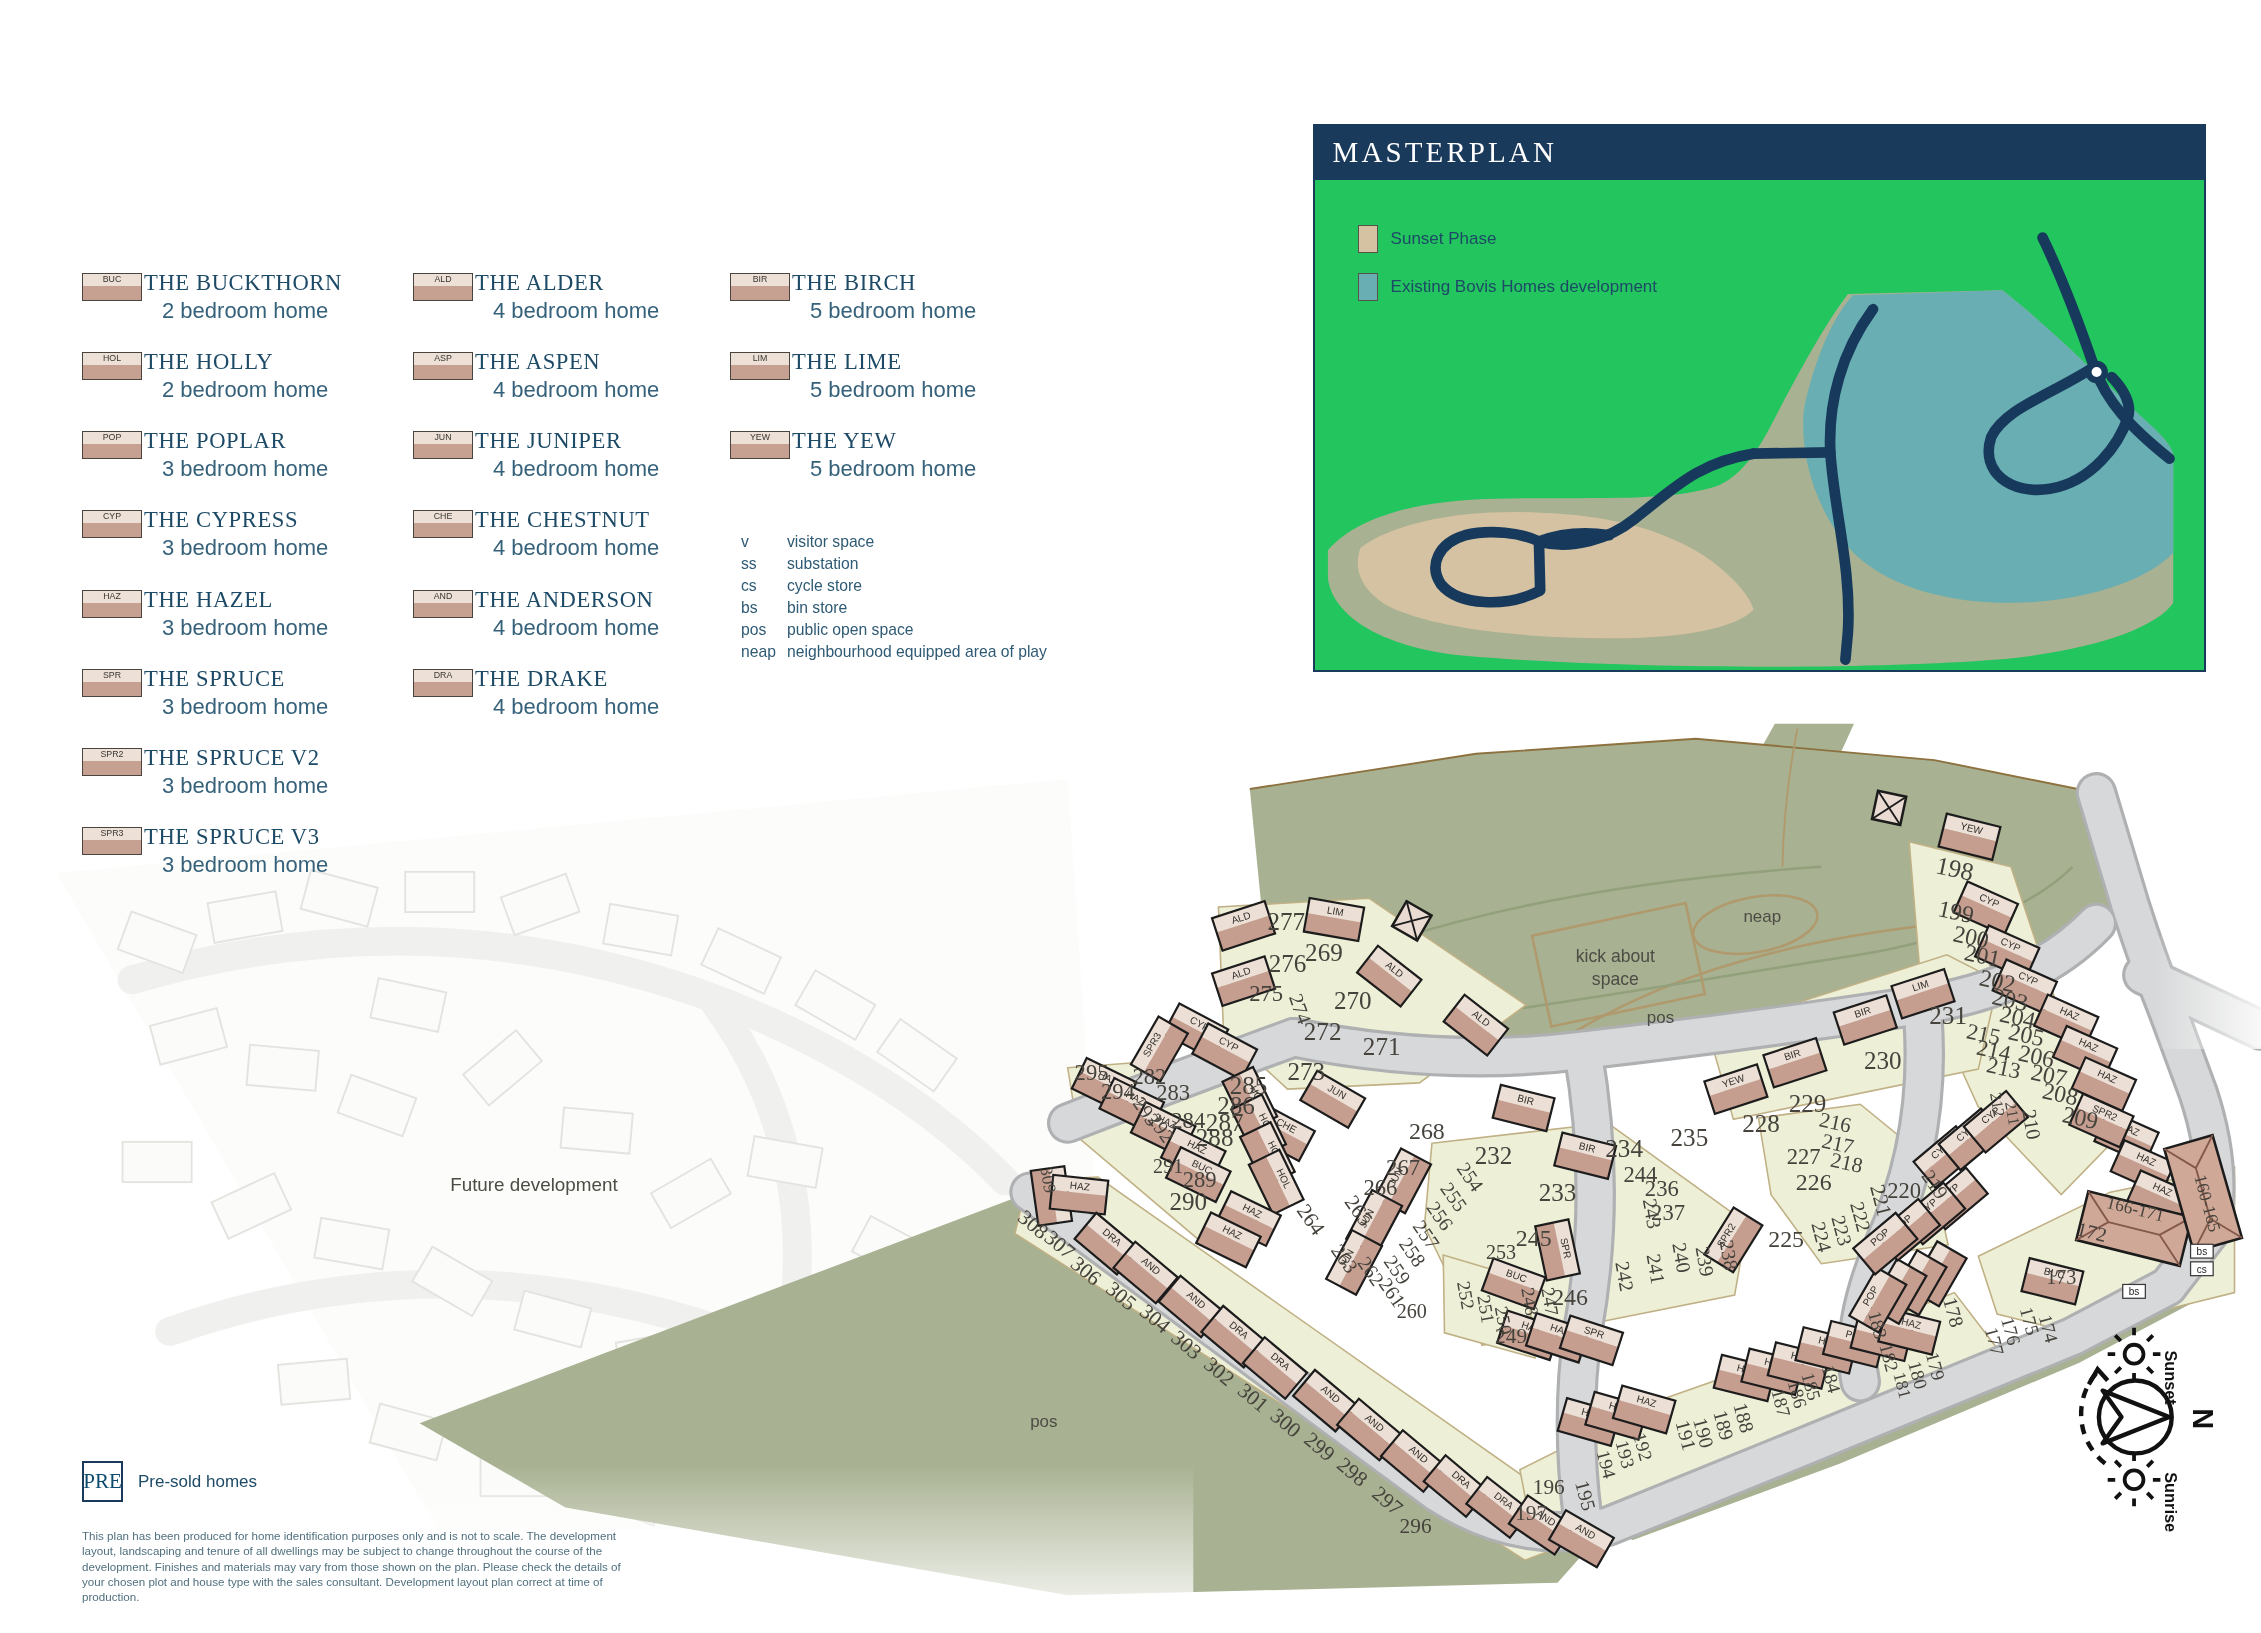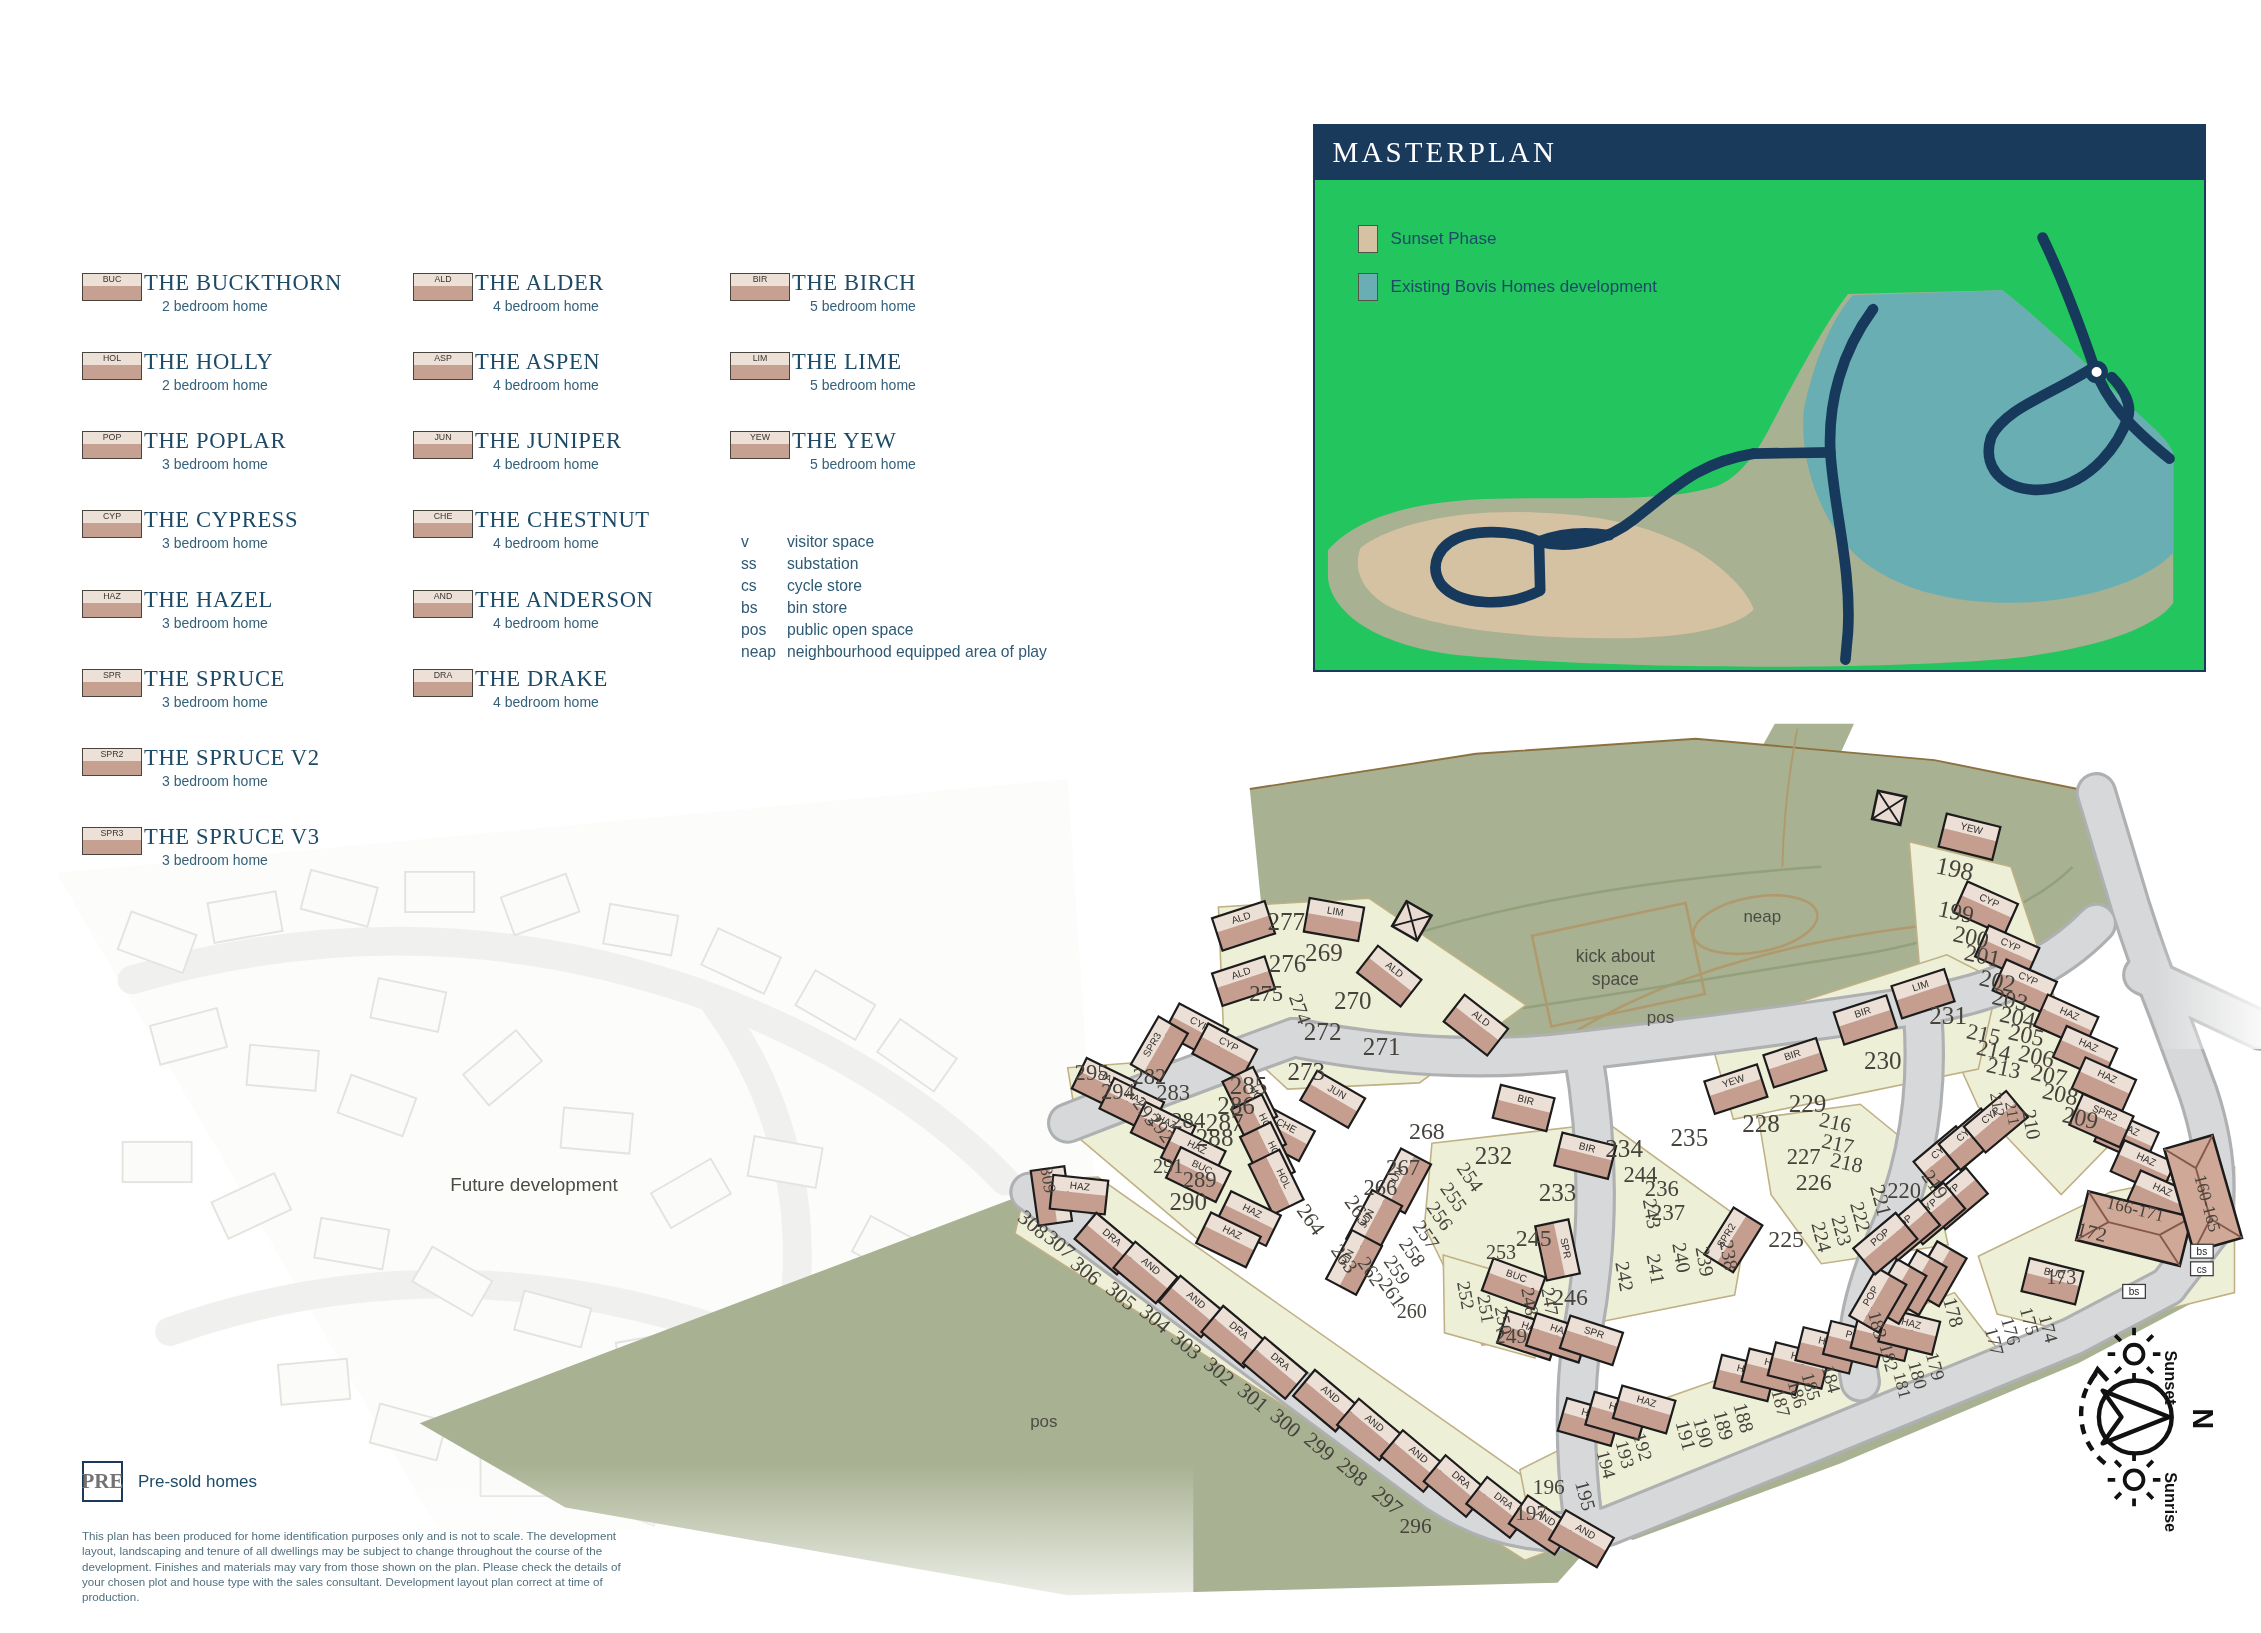--- a/index.html
+++ b/index.html
@@ -7,38 +7,38 @@
           font-family:"Liberation Sans",sans-serif;}
   
   .type-col{position:absolute;top:270px;}
   #col1{left:82px;} #col2{left:413px;} #col3{left:730px;}
   .type-row{position:absolute;left:0;width:327px;height:69px;}
   .type-icon{position:absolute;left:0;top:2.5px;width:60px;height:28px;border:1.9px solid #4a443e;
              box-sizing:border-box;background:linear-gradient(#ece0d7 0 46%,#c6a091 46% 100%);}
   .type-icon span{position:absolute;left:0;right:0;top:0.6px;text-align:center;font-size:8.8px;color:#3a3632;}
   .tname{position:absolute;left:62px;top:0;font-family:"Liberation Serif",serif;font-size:22.6px;
          color:#1d4a66;letter-spacing:0.6px;white-space:nowrap;}
-  .tbeds{position:absolute;left:80px;top:28px;font-size:14px;color:#35617a;white-space:nowrap;}
+  .tbeds{position:absolute;left:80px;top:28px;font-size:22px;color:#35617a;white-space:nowrap;}
   
   #abbrev{position:absolute;left:741px;top:531px;color:#2f5a74;font-size:15.7px;line-height:22px;}
   #abbrev .k{display:inline-block;width:46px;}
   
   #mp{position:absolute;left:1313px;top:124px;width:893px;height:548px;background:#22c55e;
       border:2.5px solid #1a3a5c;box-sizing:border-box;}
   #mp-head{position:absolute;left:0;top:0;right:0;height:54px;background:#1a3a5c;}
   #mp-title{position:absolute;left:17.6px;top:10px;color:#ffffff;font-family:"Liberation Serif",serif;
             font-size:29px;letter-spacing:3.1px;}
   .mp-leg{position:absolute;left:43px;display:flex;align-items:center;}
   .mp-swatch{width:20px;height:28px;border:1.9px solid #55534a;box-sizing:border-box;margin-right:12.6px;}
   .mp-leg span{font-size:17px;color:#1d4a66;}
   #mp svg{position:absolute;left:1.3px;top:55px;}
   
   #pre{position:absolute;left:82px;top:1461px;width:41px;height:41px;border:2.5px solid #1a3a5c;
        box-sizing:border-box;display:flex;align-items:center;justify-content:center;}
-  #pre span{font-family:"Liberation Serif",serif;font-weight:bold;font-size:21px;color:#737373;}
+  #pre span{font-family:"Liberation Serif",serif;font-weight:normal;font-size:21px;color:#0c4a6e;}
   #presold-label{position:absolute;left:138px;top:1472px;font-size:17px;color:#1d4a66;}
   #disclaimer{position:absolute;left:82px;top:1528px;width:546px;font-size:11.6px;line-height:1.32;
               color:#50707e;}
   svg text{user-select:none;}
 </style>
 </head>
 <body>
 
 <div id="canvas">
 

